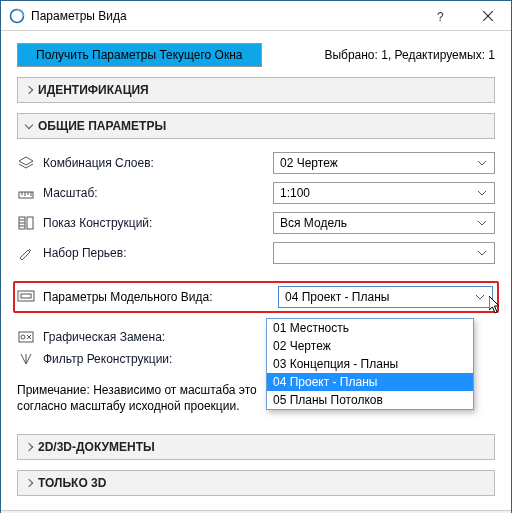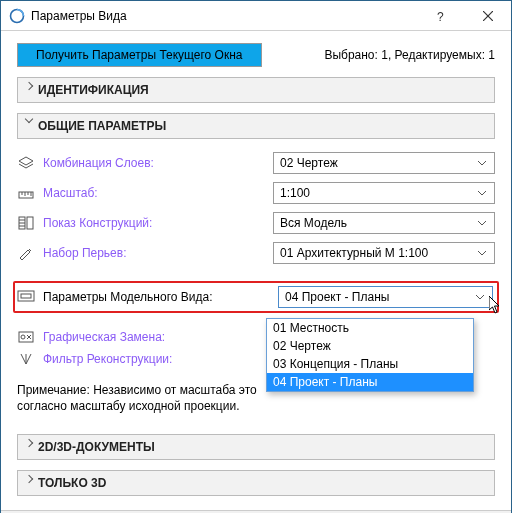--- a/index.html
+++ b/index.html
@@ -12,30 +12,30 @@
   .titlebar-title { flex: 1; color: #000; }
   .tbtn { width: 46px; height: 30px; display: flex; align-items: center; justify-content: center; color: #333; }
 
   
   .body { flex:1; padding: 12px 16px 0 16px; display:flex; flex-direction:column; gap:10px; position:relative; }
   .toprow { display:flex; align-items:center; justify-content:space-between; }
   .btn-wide { border:1px solid #999; background:#0ea5e9; padding:4px 18px; cursor:default; }
   .status { color:#000; }
 
   
-  .acc { border:1px solid #bbb; background:#f2f2f2; display:flex; padding:5px 8px; gap:6px; cursor:default; }
+  .acc { border:1px solid #bbb; background:#f2f2f2; display:flex; align-items:center; padding:5px 8px; gap:6px; cursor:default; }
   .acc .chev { width:6px; height:6px; border-right:1.5px solid #555; border-bottom:1.5px solid #555; transform:rotate(-45deg); }
   .acc.expanded .chev { transform:rotate(45deg); margin-top:-3px;}
   .acc-title { font-weight:bold; color:#222; }
 
   
   .gp { display:flex; flex-direction:column; gap:8px; padding:3px 0 0 0;}
   .row { display:flex; align-items:center; gap:8px; }
   .row .icon { width:18px; height:14px; display:flex; align-items:center; justify-content:center; }
-  .row .label { width: 222px; color:#8b5cf6; }
+  .row .label { width: 222px; color:#0f172a; }
   .sel { flex:1; border:1px solid #9a9a9a; background:#fff; height:22px; display:flex; align-items:center; padding:0 4px 0 6px; position:relative;}
   .sel .arrow { width:16px; height:18px; margin-left:auto; display:flex; align-items:center; justify-content:center; color:#555;}
   .sel .arrow svg{ display:block;}
   .hl-row { border:2px solid #e02020; border-radius:2px; padding:3px 4px 3px 2px; margin:9px -4px; display:flex; align-items:center; gap:8px;}
   .hl-row .label{ width:227px;}
   .hl-row .sel{ border-color:#4a8acb;}
 
   .note { color:#000; margin-top:6px; line-height:1.35; }
 
   
@@ -155,21 +155,20 @@
 
       <div class="row">
         <span class="icon">
             <svg width="16" height="14">
               <path d="M2 12 L10 4 L12 6 L4 14 Z" fill="none" stroke="#555"></path>
               <line x1="11" y1="3" x2="13" y2="5" stroke="#555"></line>
             </svg>
           </span>
         <span class="label">Набор Перьев:</span>
         <div class="sel">
-          <span>01 Архитектурный М 1:100</span>
           <span class="arrow">
               <svg width="8" height="5">
                 <polyline points="0,0 4,4 8,0" fill="none" stroke="#555"></polyline>
               </svg>
             </span>
         </div>
       </div>
 
       <div class="hl-row">
         <span class="icon"><svg width="18" height="14">
@@ -209,20 +208,21 @@
       </div>
     </div>
 
     <div class="note">Примечание: Независимо от масштаба это<br>согласно масштабу исходной проекции.</div>
 
     <div class="popup">
       <div class="item">01 Местность</div>
       <div class="item">02 Чертеж</div>
       <div class="item">03 Концепция - Планы</div>
       <div class="item sel-item">04 Проект - Планы</div>
+      <div class="item">05 Планы Потолков</div>
     </div>
 
     <span class="cursor">
       <svg width="14" height="20">
           <path d="M0 0 L0 14 L3.5 11 L6 17 L8 16 L5.5 10 L10 10 Z" fill="#fff" stroke="#000" stroke-width="1"></path>
         </svg>
     </span>
 
     <div class="gap-fill"></div>
 

